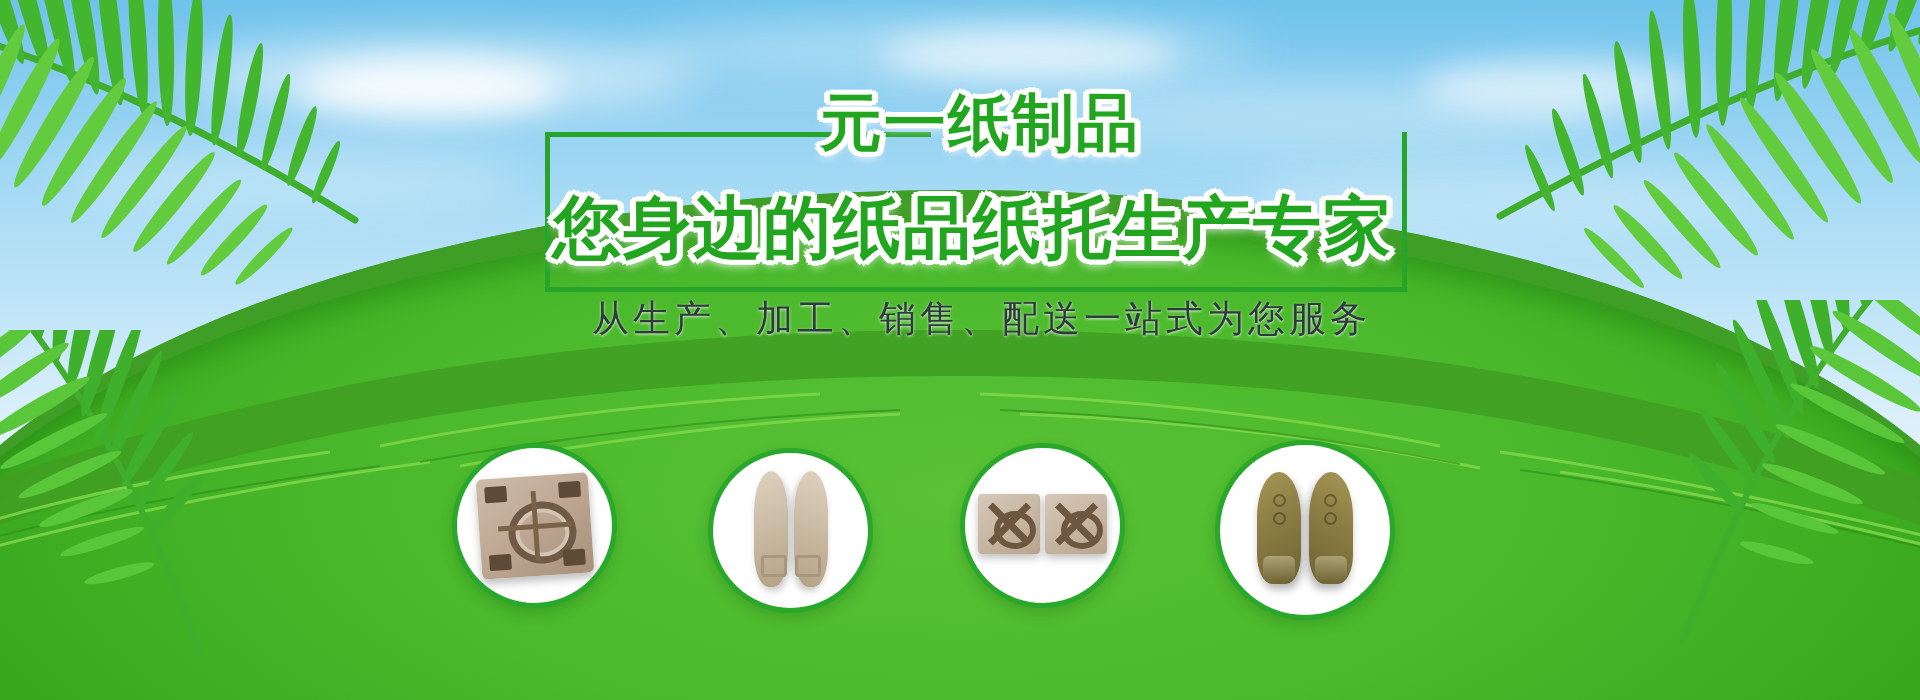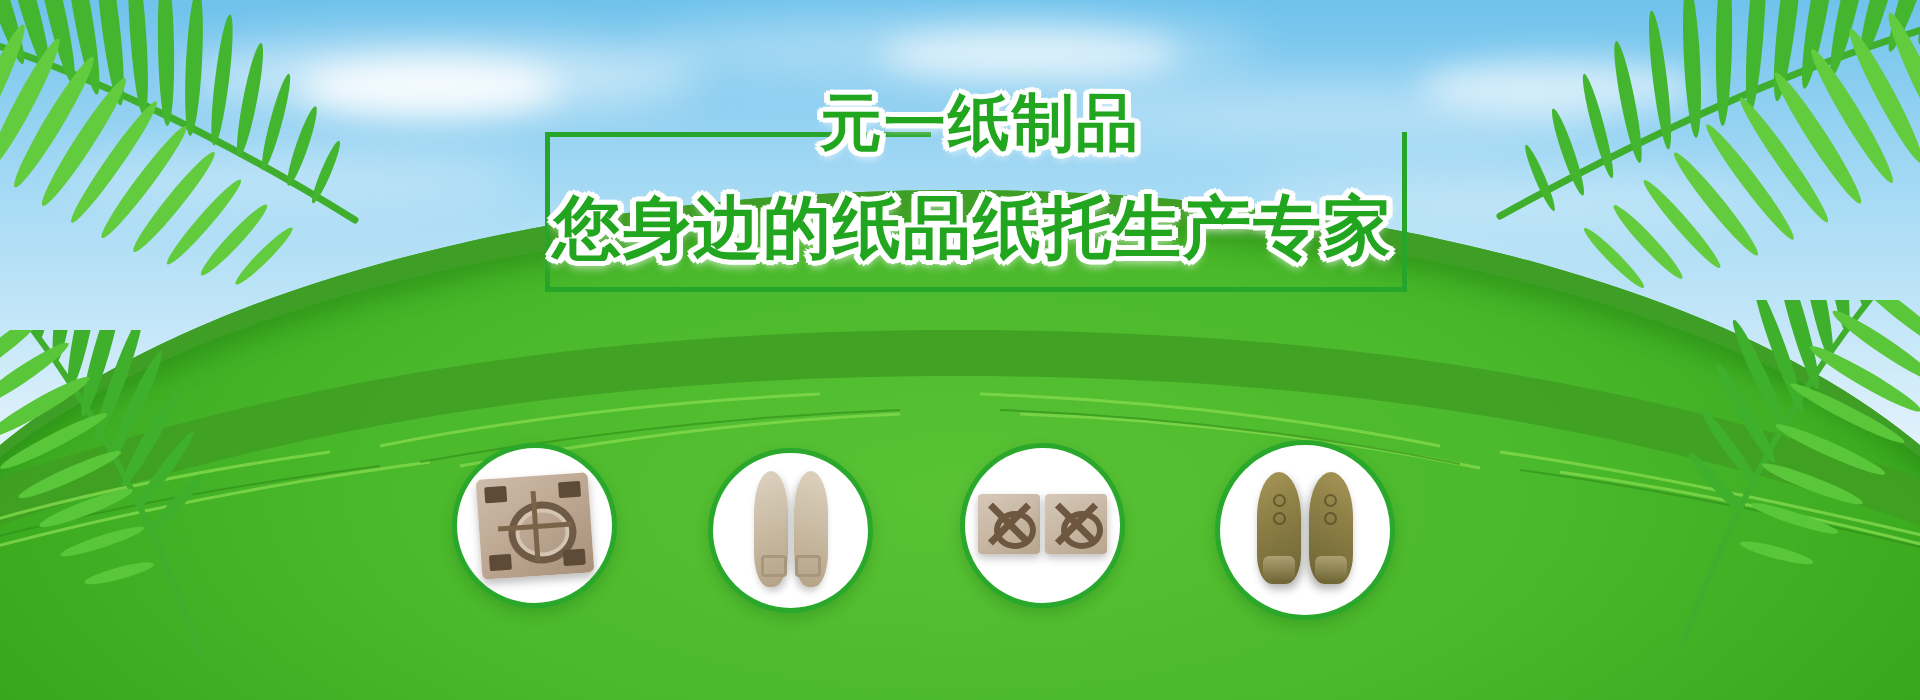--- a/index.html
+++ b/index.html
@@ -321,20 +321,21 @@
   <div class="headline-wrap">
     <div class="frame-line"></div>
     <div class="frame-left"></div>
     <div class="frame-right-v"></div>
     <div class="frame-bottom"></div>
 
     <div class="title-1">元一纸制品</div>
     <div class="title-2">您身边的纸品纸托生产专家</div>
   </div>
 
+  <div class="subtitle">从生产、加工、销售、配送一站式为您服务</div>
 
   <div class="circles">
 
     <div class="circle" style="left:452px;top:443px;">
       <div class="prod tray1">
         <div class="cross-v"></div>
         <div class="corner c1"></div>
           <div class="corner c2"></div>
         <div class="corner c3"></div>
           <div class="corner c4"></div>

